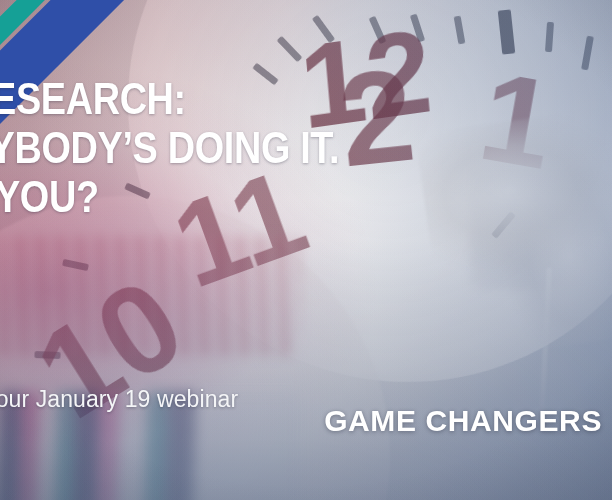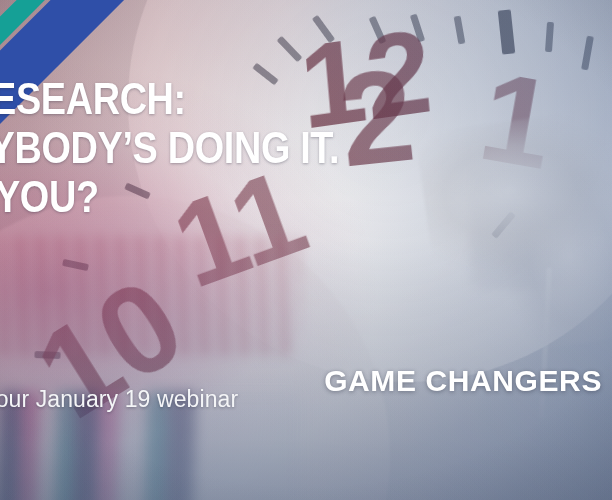--- a/index.html
+++ b/index.html
@@ -193,21 +193,21 @@
     font-size: 23px;
     font-weight: 400;
     letter-spacing: 0.1px;
     white-space: nowrap;
     text-shadow: 0 1px 3px rgba(40,44,62,0.4);
   }
 
   .logo {
     position: absolute;
     right: 10px;
-    top: 364px;
+    top: 404px;
     color: #ffffff;
     font-size: 30px;
     font-weight: 700;
     letter-spacing: 0.6px;
     white-space: nowrap;
     text-shadow: 0 1px 4px rgba(40,44,62,0.45);
   }
 </style>
 </head>
 <body>

